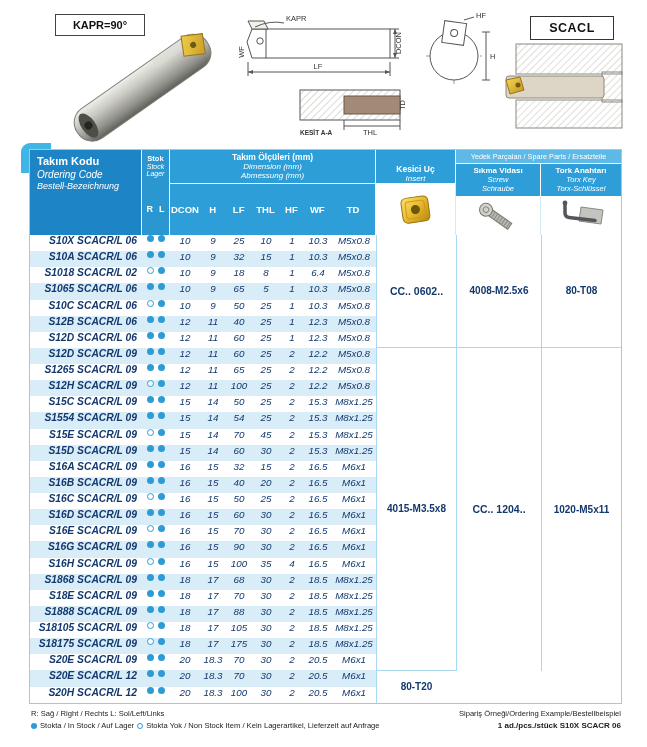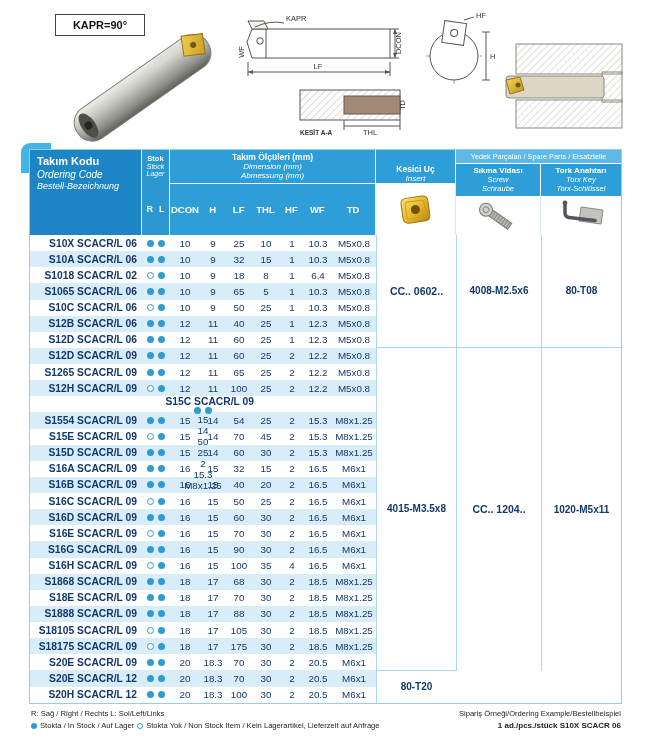--- a/index.html
+++ b/index.html
@@ -42,21 +42,21 @@
   .h-insert-img{left:346px;top:34px;width:80px;height:51px;background:#fff;border-right:1px solid #cfe9f7;display:flex;align-items:center;justify-content:center;}
   .h-spare-band{left:426px;top:0;width:165px;height:14px;background:#5fb9e7;border-bottom:1px solid #fff;display:flex;align-items:center;justify-content:center;font-size:7.3px;}
   .h-screw-band{left:426px;top:14px;width:85px;height:33px;background:#2d9ed8;border-right:1px solid #fff;border-bottom:1px solid #fff;text-align:center;padding-top:2px;}
   .h-torx-band{left:511px;top:14px;width:80px;height:33px;background:#2d9ed8;border-bottom:1px solid #fff;text-align:center;padding-top:2px;}
   .b1{font-size:8px;font-weight:bold;}
   .b2{font-size:7.5px;font-style:italic;}
   .h-screw-img{left:426px;top:47px;width:85px;height:38px;background:#fff;border-right:1px solid #cfe9f7;display:flex;align-items:center;justify-content:center;}
   .h-torx-img{left:511px;top:47px;width:80px;height:38px;background:#fff;display:flex;align-items:center;justify-content:center;}
 
   .tbody{position:absolute;left:0;top:85px;width:346px;height:468px;}
-  .trow{display:flex;align-items:center;box-sizing:border-box;}
+  .trow{display:flex;align-items:flex-start;box-sizing:border-box;font-style:italic;}
   .trow.alt{background:#d9edf9;}
   .c-code{width:112px;box-sizing:border-box;text-align:right;padding-right:5px;font-size:10.3px;font-weight:bold;color:#12386d;white-space:nowrap;}
   .c-stock{width:28px;display:flex;justify-content:center;gap:4px;}
   .dot{width:7px;height:7px;border-radius:50%;box-sizing:border-box;flex:none;}
   .dot.filled{background:#2e9bd5;}
   .dot.open{background:#fff;border:1.6px solid #2e9bd5;}
   .c-dim{text-align:center;font-size:9.8px;color:#12386d;font-weight:500;white-space:nowrap;box-sizing:border-box;}
 
   .group-grid{position:absolute;left:346px;top:85px;width:245px;height:468px;display:grid;grid-template-columns:80px 85px 80px;background:#fff;}
   .gcell{display:flex;align-items:center;justify-content:center;font-weight:bold;color:#12386d;border-left:1px solid #a9d8f0;box-sizing:border-box;background:#fff;white-space:nowrap;}
@@ -157,20 +157,21 @@
     <line x1="40" y1="10" x2="50" y2="7" stroke="#555"></line>
     <g stroke="#555">
         <line x1="62" y1="22" x2="62" y2="70"></line>
         <line x1="58" y1="22" x2="66" y2="22"></line>
         <line x1="58" y1="70" x2="66" y2="70"></line>
       </g>
     <text class="svg-label" x="52" y="8">HF</text>
     <text class="svg-label" x="66" y="49">H</text>
   </svg>
 
+  <div class="scacl-box">SCACL</div>
   <svg class="svg-scacl" width="120" height="84" viewBox="0 0 120 84">
     <defs>
       <pattern id="hat2" width="5" height="5" patternTransform="rotate(45)" patternUnits="userSpaceOnUse">
         <line x1="0" y1="0" x2="0" y2="5" stroke="#c0bdb5" stroke-width="1"></line>
       </pattern>
       <linearGradient id="gGold2" x1="0" y1="0" x2="1" y2="1">
         <stop offset="0" stop-color="#f7d957"></stop>
           <stop offset="1" stop-color="#c29318"></stop>
       </linearGradient>
     </defs>
@@ -406,21 +407,21 @@
             <span class="dot filled"></span>
           </div>
           <div class="c-dim" style="width: 30px;">12</div>
           <div class="c-dim" style="width: 26px;">11</div>
           <div class="c-dim" style="width: 26px;">100</div>
           <div class="c-dim" style="width: 28px;">25</div>
           <div class="c-dim" style="width: 24px;">2</div>
           <div class="c-dim" style="width: 28px;">12.2</div>
           <div class="c-dim" style="width: 44px;">M5x0.8</div>
         </div>
-        <div class="trow" style="height: 16.1379px; flex-direction: column;">
+        <div class="trow" style="height: 16.1379px;">
           <div class="c-code">S15C SCACR/L 09</div>
           <div class="c-stock">
             <span class="dot filled"></span>
             <span class="dot filled"></span>
           </div>
           <div class="c-dim" style="width: 30px;">15</div>
           <div class="c-dim" style="width: 26px;">14</div>
           <div class="c-dim" style="width: 26px;">50</div>
           <div class="c-dim" style="width: 28px;">25</div>
           <div class="c-dim" style="width: 24px;">2</div>

